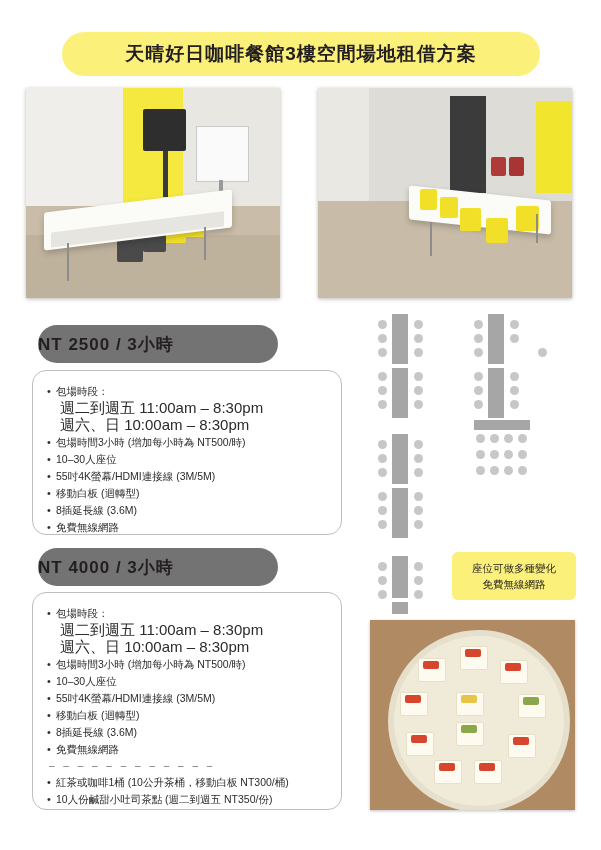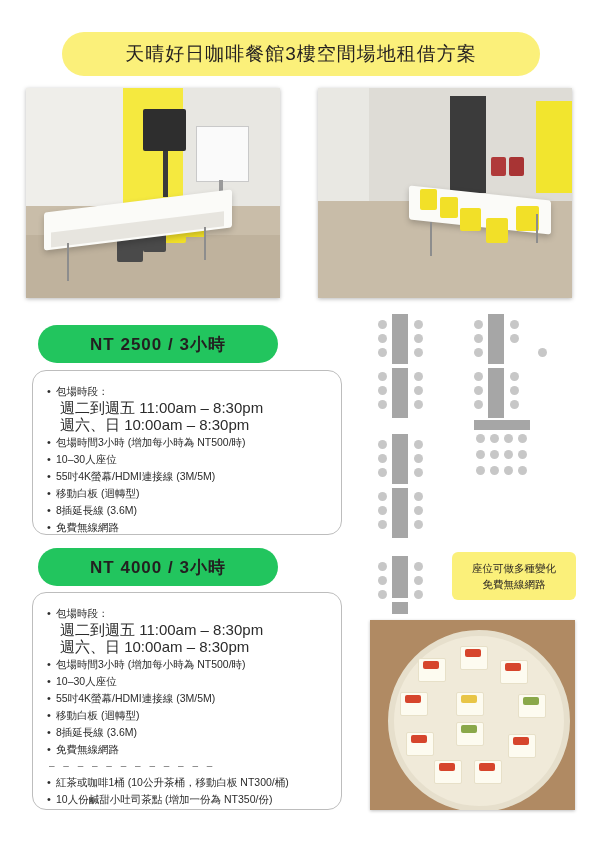--- a/index.html
+++ b/index.html
@@ -29,21 +29,21 @@
     width: 478px;
     height: 44px;
     background: #fbf07a;
     border-radius: 22px;
     display: flex;
     align-items: center;
     justify-content: center;
   }
   .title-banner .title-text {
     font-size: 19px;
-    font-weight: normal;
+    font-weight: bold;
     letter-spacing: 1px;
     color: #231f20;
   }
 
   
   .photo {
     position: absolute;
     background: #cfcfcf;
     box-shadow: 0 1px 4px rgba(0,0,0,0.28);
     overflow: hidden;
@@ -77,27 +77,27 @@
   .p2-wall-yellow { position:absolute; left:86%; top:6%; width:14%; height:44%; background:#f2e52e;}
   .p2-wall-left { position:absolute; left:0; top:0; width:20%; height:56%; background:#e9e8e3;}
   .p2-floor { position:absolute; left:0; top:54%; width:100%; height:46%; background:#c8bca8;}
   .p2-table { position:absolute; left:36%; top:50%; width:56%; height:16%; background:#fbfbf8; transform: skewY(6deg); border-radius:3px; box-shadow:0 3px 6px rgba(0,0,0,0.22);}
   .p2-redchair { position:absolute; left:68%; top:33%; width:6%; height:9%; background:#b03a3a; border-radius:2px;}
   .p2-redchair2 { position:absolute; left:75%; top:33%; width:6%; height:9%; background:#a83434; border-radius:2px;}
 
   
   .price-banner {
     position: absolute;
-    background: #22c55e;
+    background: #737373;
     border-radius: 20px;
     height: 38px;
     width: 240px;
     display: flex;
     align-items: center;
-    justify-content: center;
+    justify-content: flex-start;
   }
   .price-banner .price-text {
     font-size: 17px;
     font-weight: bold;
     color: #231f20;
     letter-spacing: 1px;
   }
   .price-1 { left: 38px; top: 325px; }
   .price-2 { left: 38px; top: 548px; }
 
@@ -337,21 +337,21 @@
         <span class="dot">•</span>
         <span>免費無線網路</span>
       </div>
     <div class="divider-dashes">– – – – – – – – – – – –</div>
     <div class="bullet-line">
         <span class="dot">•</span>
         <span>紅茶或咖啡1桶 (10公升茶桶，移動白板 NT300/桶)</span>
       </div>
     <div class="bullet-line">
         <span class="dot">•</span>
-        <span>10人份鹹甜小吐司茶點 (增加一份為 NT350/份)</span>
+        <span>10人份鹹甜小吐司茶點 (週二到週五 NT350/份)</span>
       </div>
   </div>
 
   <div class="seat-area">
 
     <div>
       <div class="blk" style="left:22px; top:4px; width:16px; height:50px;"></div>
       <div class="blk" style="left:22px; top:58px; width:16px; height:50px;"></div>
       <div class="dot-s" style="left:8px; top:10px;"></div>
       <div class="dot-s" style="left:8px; top:24px;"></div>

